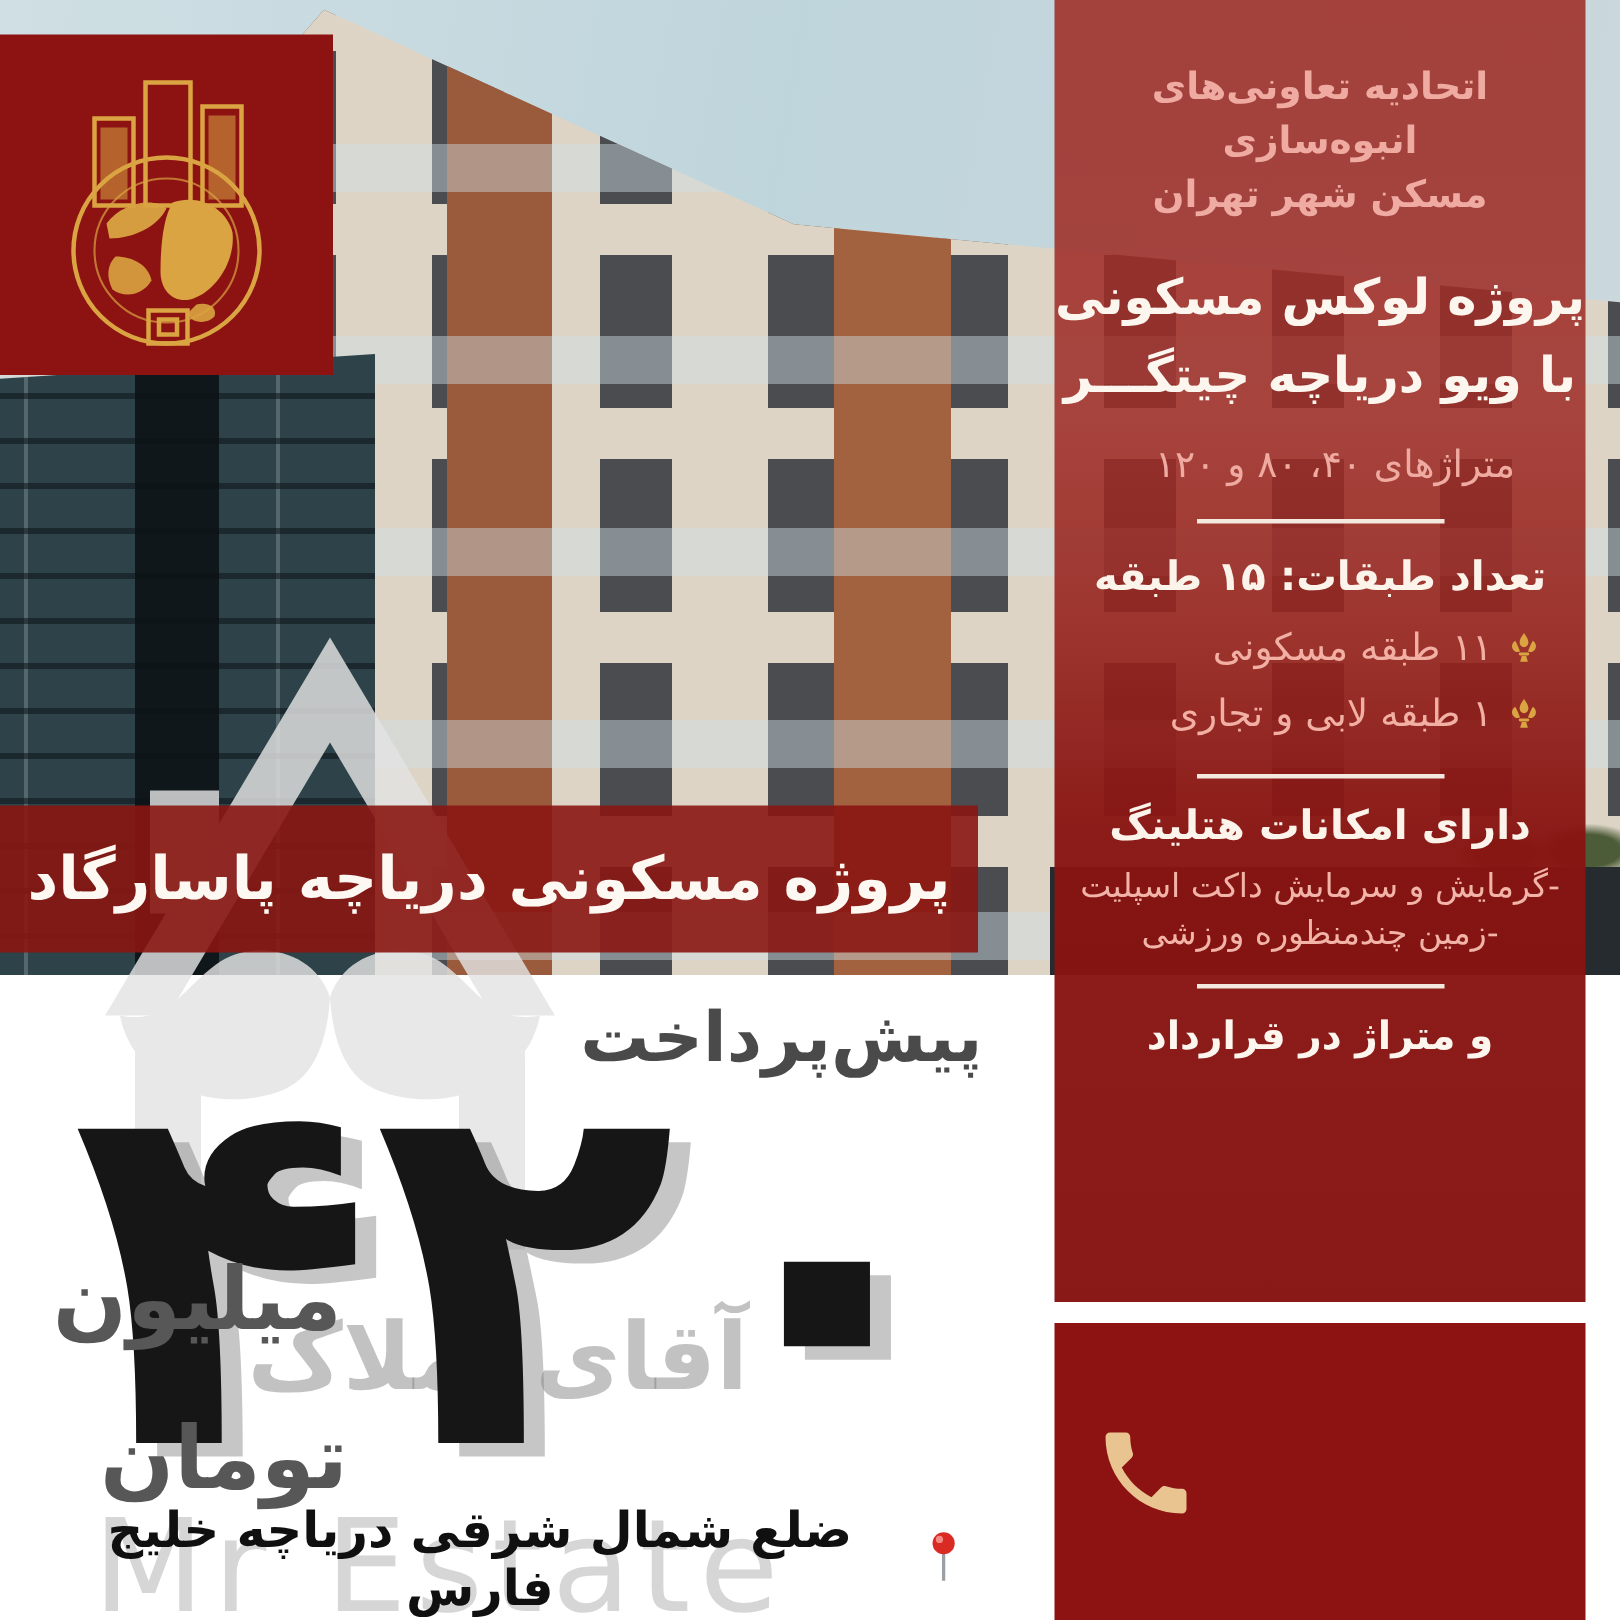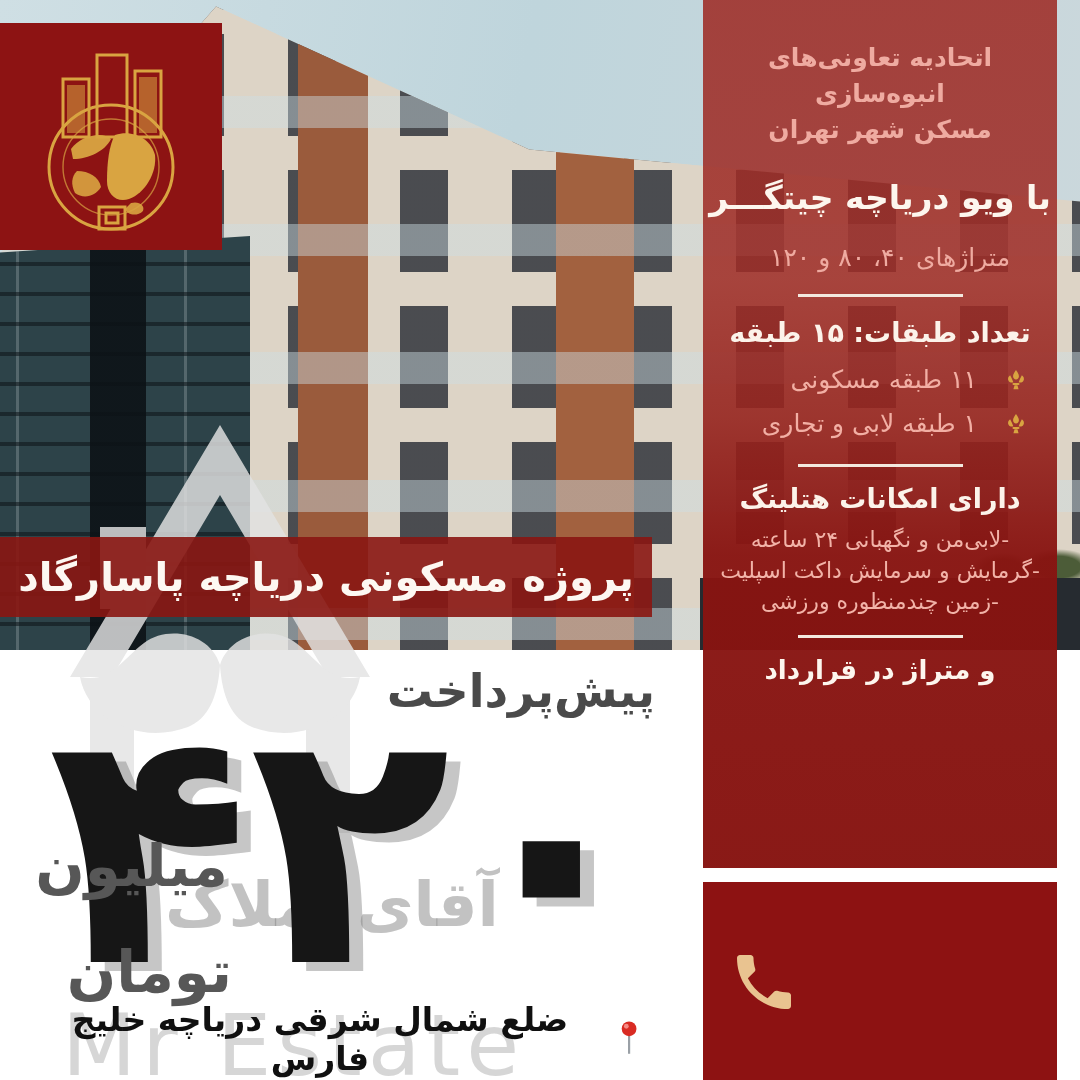--- a/index.html
+++ b/index.html
@@ -28,38 +28,38 @@
     background:radial-gradient(ellipse 42px 22px at 30% 55%, #59683f 45%, rgba(89,104,63,0) 75%),
                radial-gradient(ellipse 50px 24px at 80% 50%, #4c5c38 45%, rgba(76,92,56,0) 75%);}
   .dark-band{position:absolute;left:700px;right:0;top:578px;height:72px;background:#262b30;}
   
   .wm-logo{position:absolute;left:60px;top:415px;z-index:1;opacity:.82;}
   .wm-fa{position:absolute;left:165px;top:868px;z-index:1;font-size:62px;font-weight:700;
          color:rgba(128,128,128,.48);direction:rtl;}
   .wm-en{position:absolute;left:62px;top:995px;z-index:1;font-size:86px;font-weight:400;
          color:rgba(186,186,186,.6);letter-spacing:6px;}
   
-  .banner{position:absolute;left:0;top:537px;width:652px;height:80px;z-index:2;
+  .banner{position:absolute;left:0;top:537px;width:652px;height:98px;z-index:2;
           background:rgba(137,22,18,.9);display:flex;align-items:center;justify-content:center;}
   .banner-title{color:#fdf8f2;font-size:40px;font-weight:700;direction:rtl;white-space:nowrap;}
   
   .logo-badge{position:absolute;left:0;top:23px;width:222px;height:227px;background:#8d1313;z-index:3;
               display:flex;align-items:center;justify-content:center;}
   
   .right-panel{position:absolute;left:703px;top:0;width:354px;height:868px;z-index:2;
     background:linear-gradient(180deg, rgba(158,44,38,.88) 0%, rgba(158,44,38,.86) 32%,
                rgba(150,36,30,.9) 48%, rgba(136,20,17,.96) 64%, rgba(134,18,15,.97) 100%);
     direction:rtl;text-align:center;color:#f3b1a6;box-sizing:border-box;padding-top:40px;}
   .org{font-size:25px;line-height:36px;font-weight:700;color:#efaba1;}
   .panel-title{margin-top:24px;font-size:33px;line-height:52px;font-weight:700;color:#fdf6ee;}
   .sizes{margin-top:16px;font-size:25px;line-height:36px;color:#efaba1;padding-left:20px;}
   .divider{width:165px;height:3px;background:#f3e9df;border:none;margin:18px auto 0 auto;}
   .floors-heading{margin-top:20px;font-size:27px;font-weight:700;color:#fcf3ea;}
   .floors{margin:10px 0 0 0;padding:0 30px 0 0;list-style:none;}
-  .floors li{display:flex;align-items:center;gap:28px;justify-content:flex-start;
+  .floors li{display:flex;align-items:center;gap:10px;justify-content:flex-start;
              font-size:25px;line-height:44px;color:#f2afa4;}
   .amenities-heading{margin-top:16px;font-size:27px;font-weight:600;color:#fcf3ea;}
   .amenities{margin:10px 0 0 0;padding:0;list-style:none;font-size:22px;line-height:31px;color:#f2b3a8;}
   .note{margin-top:14px;font-size:26px;line-height:36px;font-weight:700;color:#fdf6ee;}
   
   .phone-box{position:absolute;left:703px;top:882px;width:354px;height:198px;background:#8d1212;z-index:2;cursor:pointer;}
   .phone-box svg{position:absolute;left:25px;top:64px;}
   
   .prepay{position:absolute;right:425px;top:664px;z-index:4;font-size:46px;font-weight:700;
           color:#4a4a4a;direction:rtl;text-align:right;}
@@ -128,20 +128,21 @@
       <circle cx="100" cy="136" r="48" fill="none" stroke="#d9a441" stroke-width="1.4" opacity="0.7"></circle>
     </svg>
   </div>
 
   <div class="right-panel">
     <div class="org">
       <div>اتحادیه تعاونی‌های انبوه‌سازی</div>
       <div>مسکن شهر تهران</div>
     </div>
     <div class="panel-title">
+      <div>پروژه لوکس مسکونی</div>
       <div>با ویو دریاچه چیتگـــر</div>
     </div>
     <div class="sizes">متراژهای ۴۰، ۸۰ و ۱۲۰</div>
     <hr class="divider">
     <div class="floors-heading">تعداد طبقات: ۱۵ طبقه</div>
     <ul class="floors">
       <li>
         <svg width="22" height="24" viewBox="0 0 24 24">
           <g class="gold">
             <path d="M12 1c-2 3-3.2 4.6-3.2 7 0 1.9 1.4 3.4 3.2 3.4s3.2-1.5 3.2-3.4C15.2 5.6 14 4 12 1z"></path>
@@ -162,21 +163,20 @@
             <rect x="8.2" y="15.2" width="7.6" height="2.2" rx="1"></rect>
             <path d="M10.4 17.8L9.2 22h5.6l-1.2-4.2z"></path>
           </g>
         </svg>
         <span>۱ طبقه لابی و تجاری</span>
       </li>
     </ul>
     <hr class="divider">
     <div class="amenities-heading">دارای امکانات هتلینگ</div>
     <ul class="amenities">
-      <li>-لابی‌من و نگهبانی ۲۴ ساعته</li>
       <li>-گرمایش و سرمایش داکت اسپلیت</li>
       <li>-زمین چندمنظوره ورزشی</li>
     </ul>
     <hr class="divider">
     <div class="note">
       <div>و متراژ در قرارداد</div>
     </div>
   </div>
 
   <div class="prepay">پیش‌پرداخت</div>

